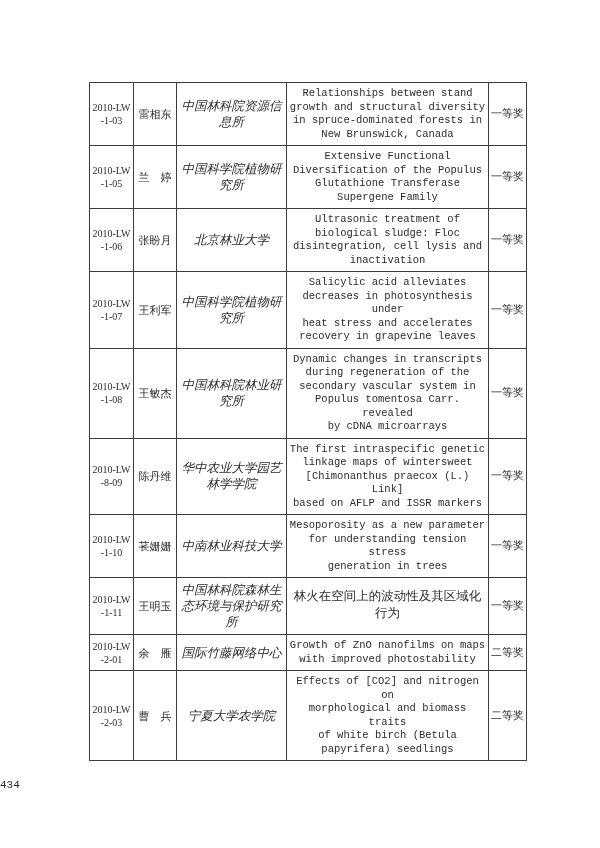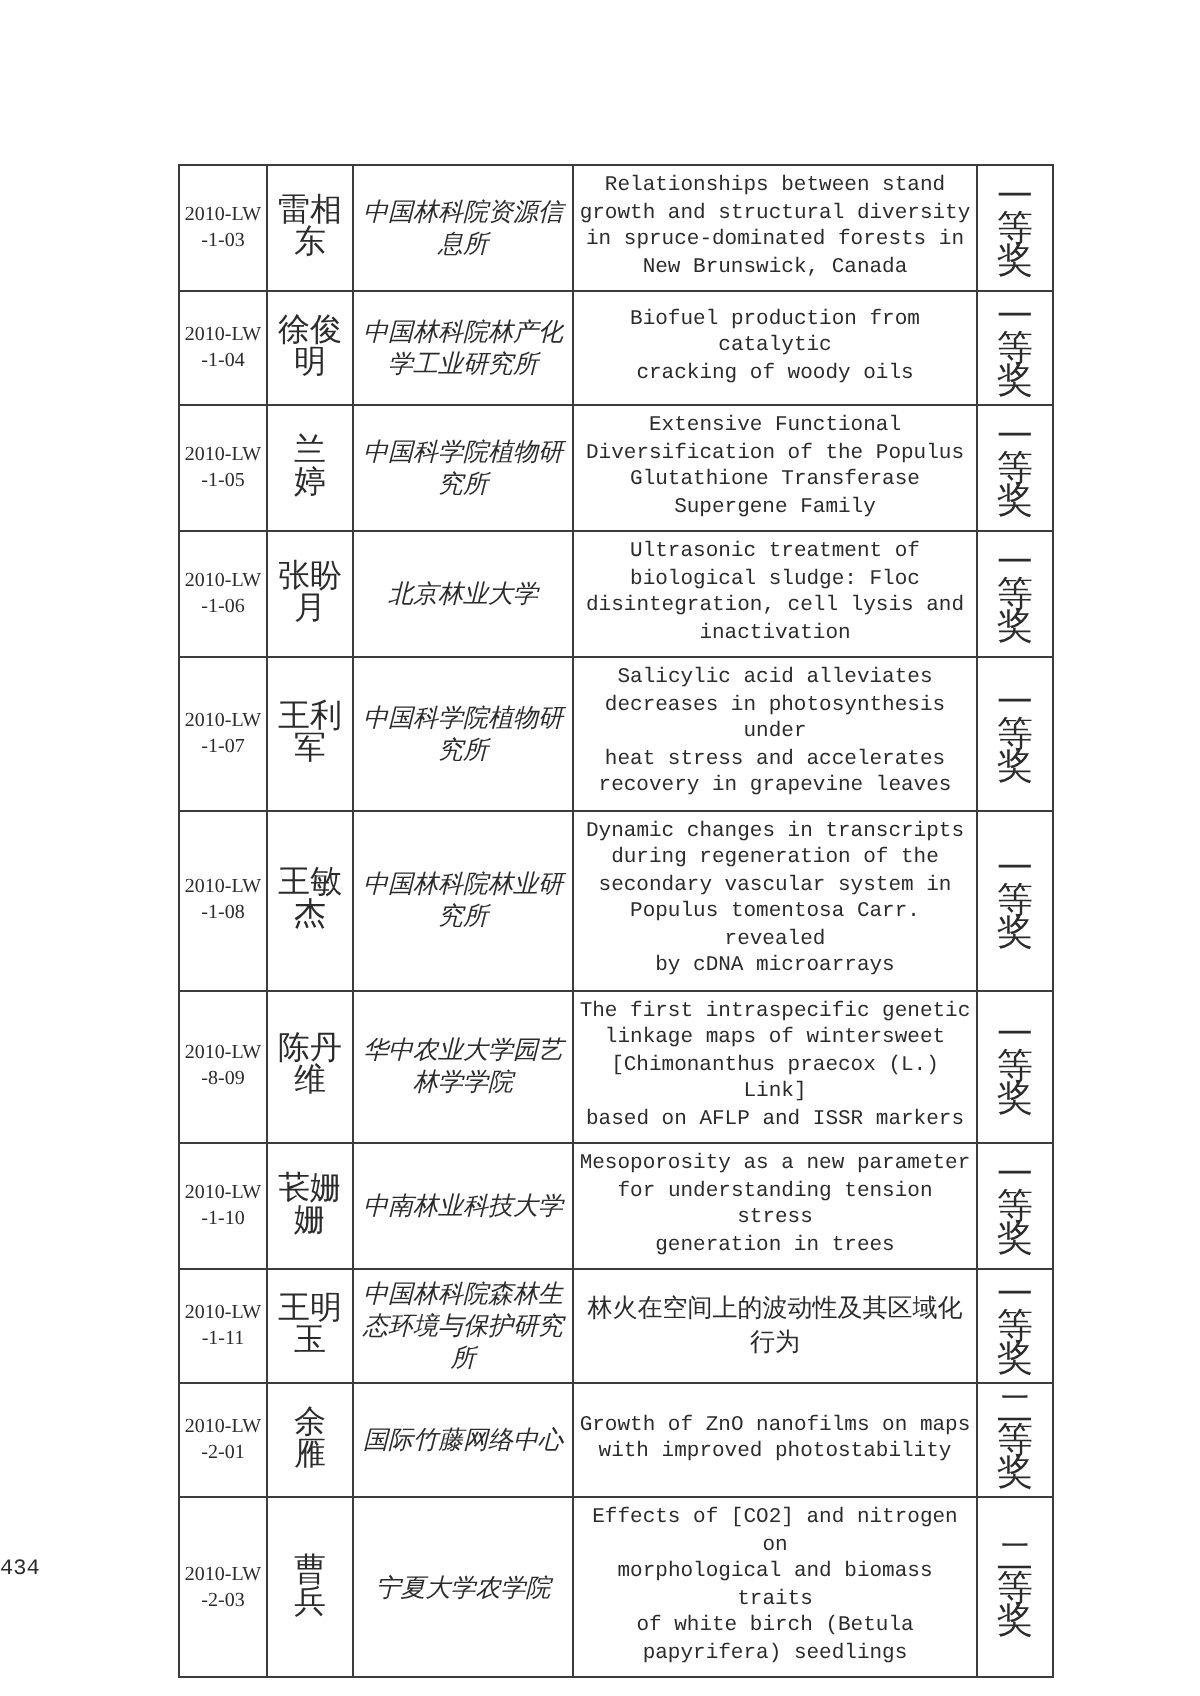--- a/index.html
+++ b/index.html
@@ -38,42 +38,43 @@
   col.c-award { width: 38px; }
 
   .td-id {
     font-family: Liberation Serif, serif;
     font-size: 10px;
     line-height: 13px;
     word-break: break-all;
     letter-spacing: 0px;
   }
   .td-name {
-    font-size: 16px;
+    font-size: 11px;
     line-height: 16px;
   }
   .td-inst {
     font-size: 12.5px;
     line-height: 16px;
     font-style: italic;
   }
   .td-title {
     font-family: "Liberation Mono", "DejaVu Sans Mono", monospace;
     font-size: 10.5px;
     line-height: 13.5px;
     white-space: pre-line;
   }
   .td-title.zh-title {
-    font-family: Liberation Sans, sans-serif;
+    font-family: Liberation Mono, monospace;
     font-size: 12.5px;
     line-height: 17px;
   }
   .td-award {
-    font-size: 18px;
+    font-size: 11px;
     line-height: 16px;
+    font-family: Liberation Mono, monospace;
   }
   .pageno {
     position: absolute;
     top: 779px;
     left: 0;
     width: 600px;
     font-family: "Liberation Mono", "DejaVu Sans Mono", monospace;
     font-size: 11px;
     color: #2b2b2b;
   }
@@ -96,28 +97,20 @@
     <td class="td-id">2010-LW-1-03</td>
     <td class="td-name">雷相东</td>
     <td class="td-inst">中国林科院资源信息所</td>
     <td class="td-title">Relationships between stand
 growth and structural diversity
 in spruce-dominated forests in
 New Brunswick, Canada</td>
     <td class="td-award">一等奖</td>
   </tr>
 
-  <tr>
-    <td class="td-id">2010-LW-1-04</td>
-    <td class="td-name">徐俊明</td>
-    <td class="td-inst">中国林科院林产化学工业研究所</td>
-    <td class="td-title">Biofuel production from catalytic
-cracking of woody oils</td>
-    <td class="td-award">一等奖</td>
-  </tr>
 
   <tr>
     <td class="td-id">2010-LW-1-05</td>
     <td class="td-name">兰　婷</td>
     <td class="td-inst">中国科学院植物研究所</td>
     <td class="td-title">Extensive Functional
 Diversification of the Populus
 Glutathione Transferase
 Supergene Family</td>
     <td class="td-award">一等奖</td>

